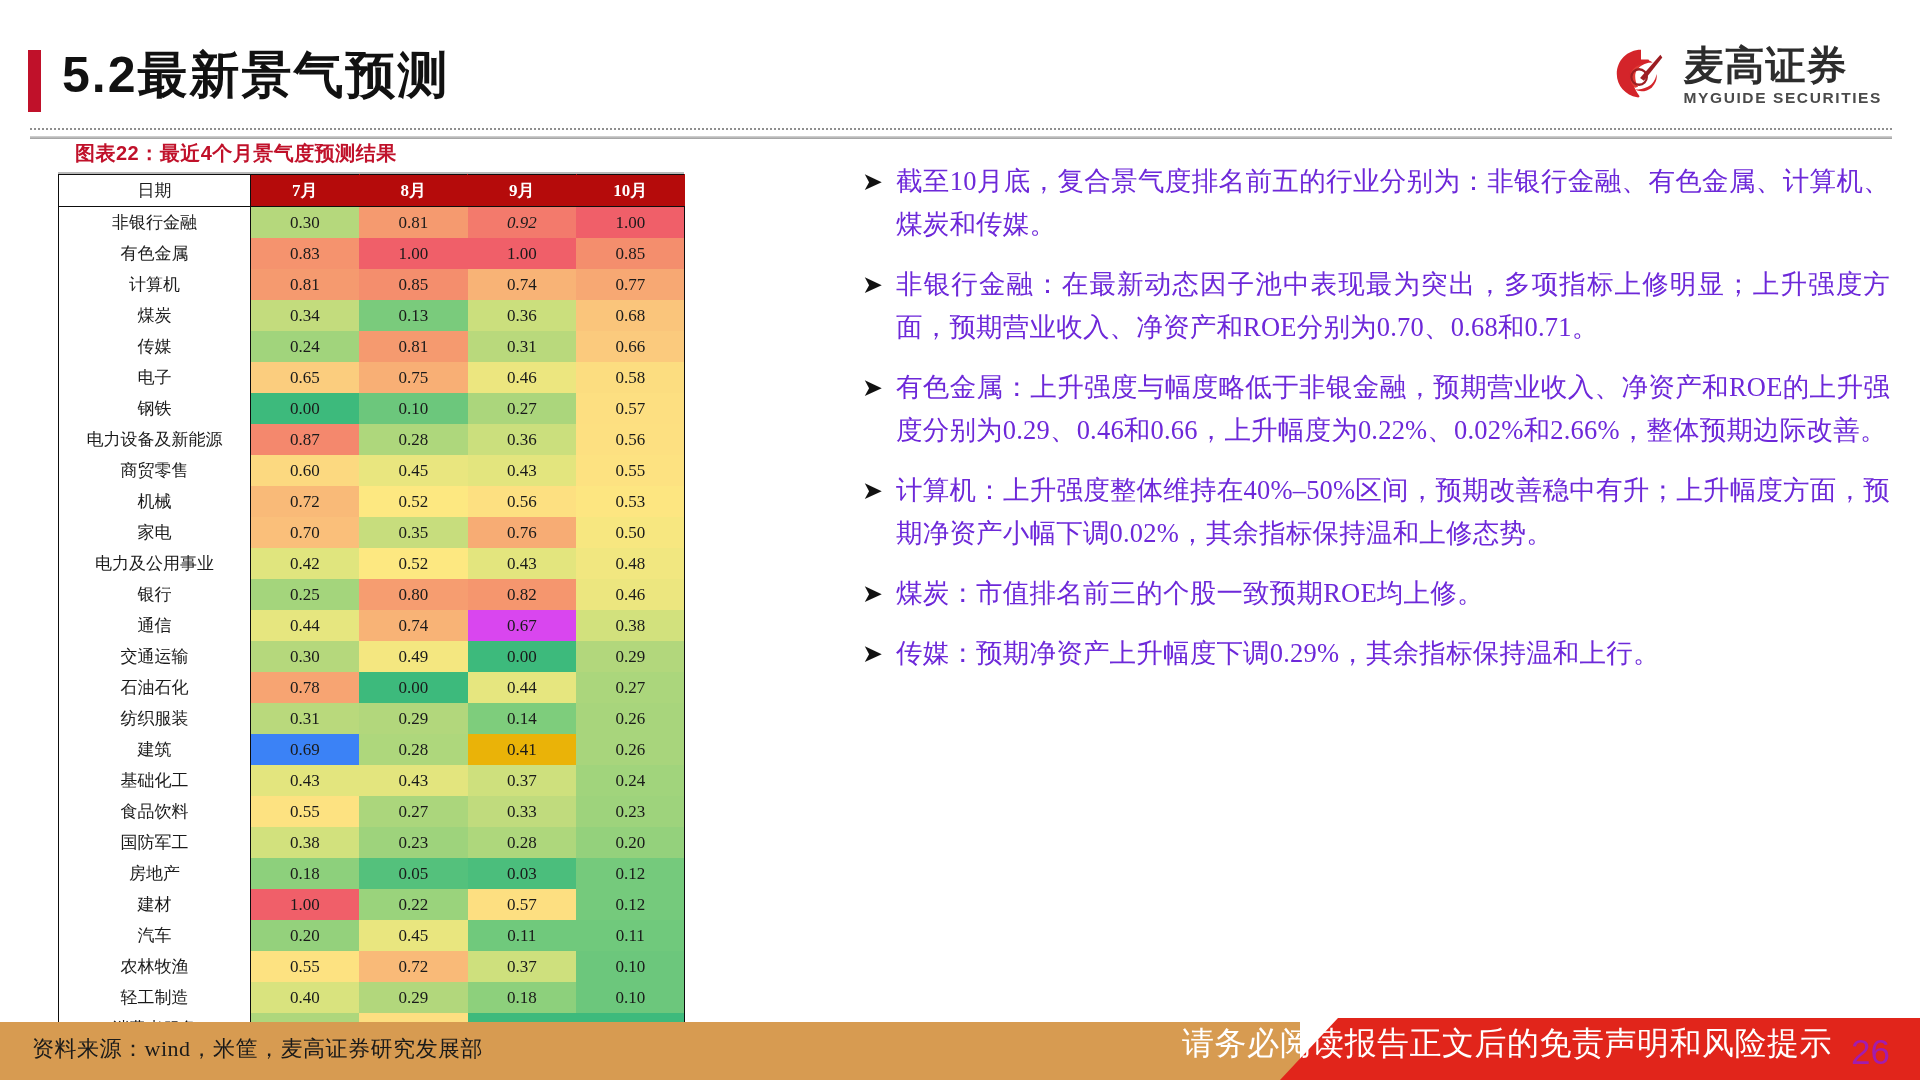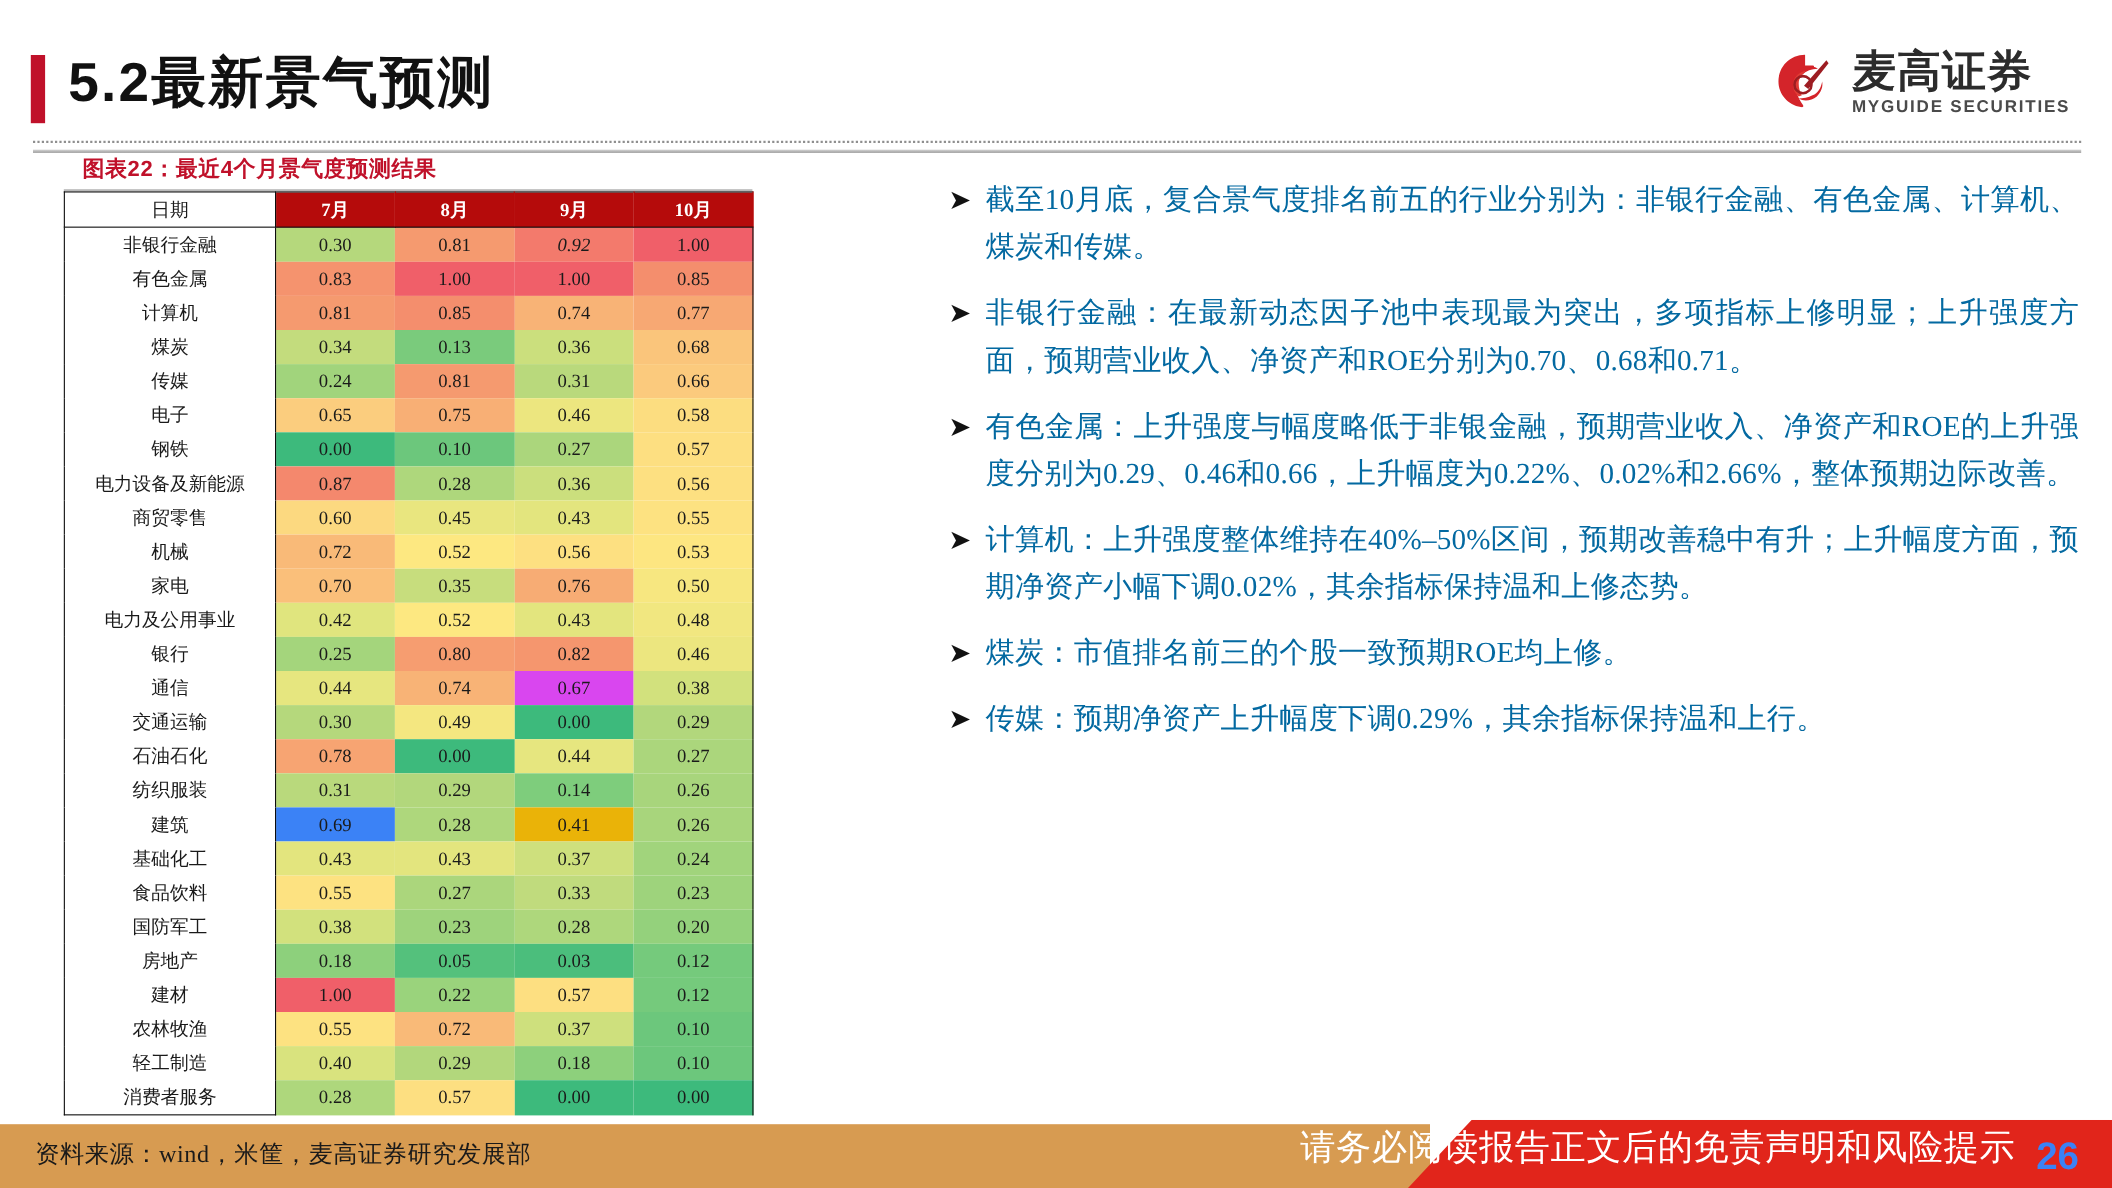--- a/index.html
+++ b/index.html
@@ -98,39 +98,39 @@
   }
 
   
   .bullets { position: absolute; left: 862px; top: 160px; width: 1028px; }
   .bullet { display: flex; margin-bottom: 17px; }
   .bullet-icon {
     flex: 0 0 34px; font-size: 25px; line-height: 43px; color: #111;
     font-family: "DejaVu Sans", sans-serif;
   }
   .bullet-text {
-    flex: 1; font-size: 26.5px; line-height: 43px; color: #0369a1;
+    flex: 1; font-size: 26.5px; line-height: 43px; color: #6d28d9;
     text-align: justify; letter-spacing: .2px;
   }
 
   
   .footer-banner {
     position: absolute; right: 0; bottom: 0; width: 640px; height: 62px;
     background: #e1251b;
     clip-path: polygon(58px 0, 640px 0, 640px 62px, 0 62px);
   }
   .footer-text {
     position: absolute; right: 88px; bottom: 14px;
     font-size: 32px; color: #ffffff; letter-spacing: .5px;
     font-family: "Liberation Serif", serif;
   }
   .page-num {
     position: absolute; right: 30px; bottom: 8px;
     font-family: "Liberation Sans", "DejaVu Sans", sans-serif;
-    font-size: 35px; font-weight: 700; color: #3b82f6;
+    font-size: 35px; font-weight: 400; color: #a21caf;
   }
 </style>
 </head>
 <body>
 
 <div class="slide">
 
   <div class="title-bar">
     <div class="title-accent"></div>
     <div class="title-text">5.2最新景气预测</div>
@@ -333,20 +333,27 @@
             <td class="val last" style="background: rgb(117, 202, 124);">0.12</td>
           </tr>
           <tr>
             <td class="cat">建材</td>
             <td class="val" style="background: rgb(240, 95, 105);">1.00</td>
             <td class="val" style="background: rgb(154, 211, 124);">0.22</td>
             <td class="val" style="background: rgb(253, 223, 129);">0.57</td>
             <td class="val last" style="background: rgb(117, 202, 124);">0.12</td>
           </tr>
           <tr>
+            <td class="cat">汽车</td>
+            <td class="val" style="background: rgb(148, 209, 124);">0.20</td>
+            <td class="val" style="background: rgb(233, 230, 127);">0.45</td>
+            <td class="val" style="background: rgb(112, 201, 124);">0.11</td>
+            <td class="val last" style="background: rgb(112, 201, 124);">0.11</td>
+          </tr>
+          <tr>
             <td class="cat">农林牧渔</td>
             <td class="val" style="background: rgb(253, 226, 129);">0.55</td>
             <td class="val" style="background: rgb(249, 186, 120);">0.72</td>
             <td class="val" style="background: rgb(206, 224, 125);">0.37</td>
             <td class="val last" style="background: rgb(108, 199, 124);">0.10</td>
           </tr>
           <tr>
             <td class="cat">轻工制造</td>
             <td class="val" style="background: rgb(217, 227, 126);">0.40</td>
             <td class="val" style="background: rgb(178, 215, 124);">0.29</td>

